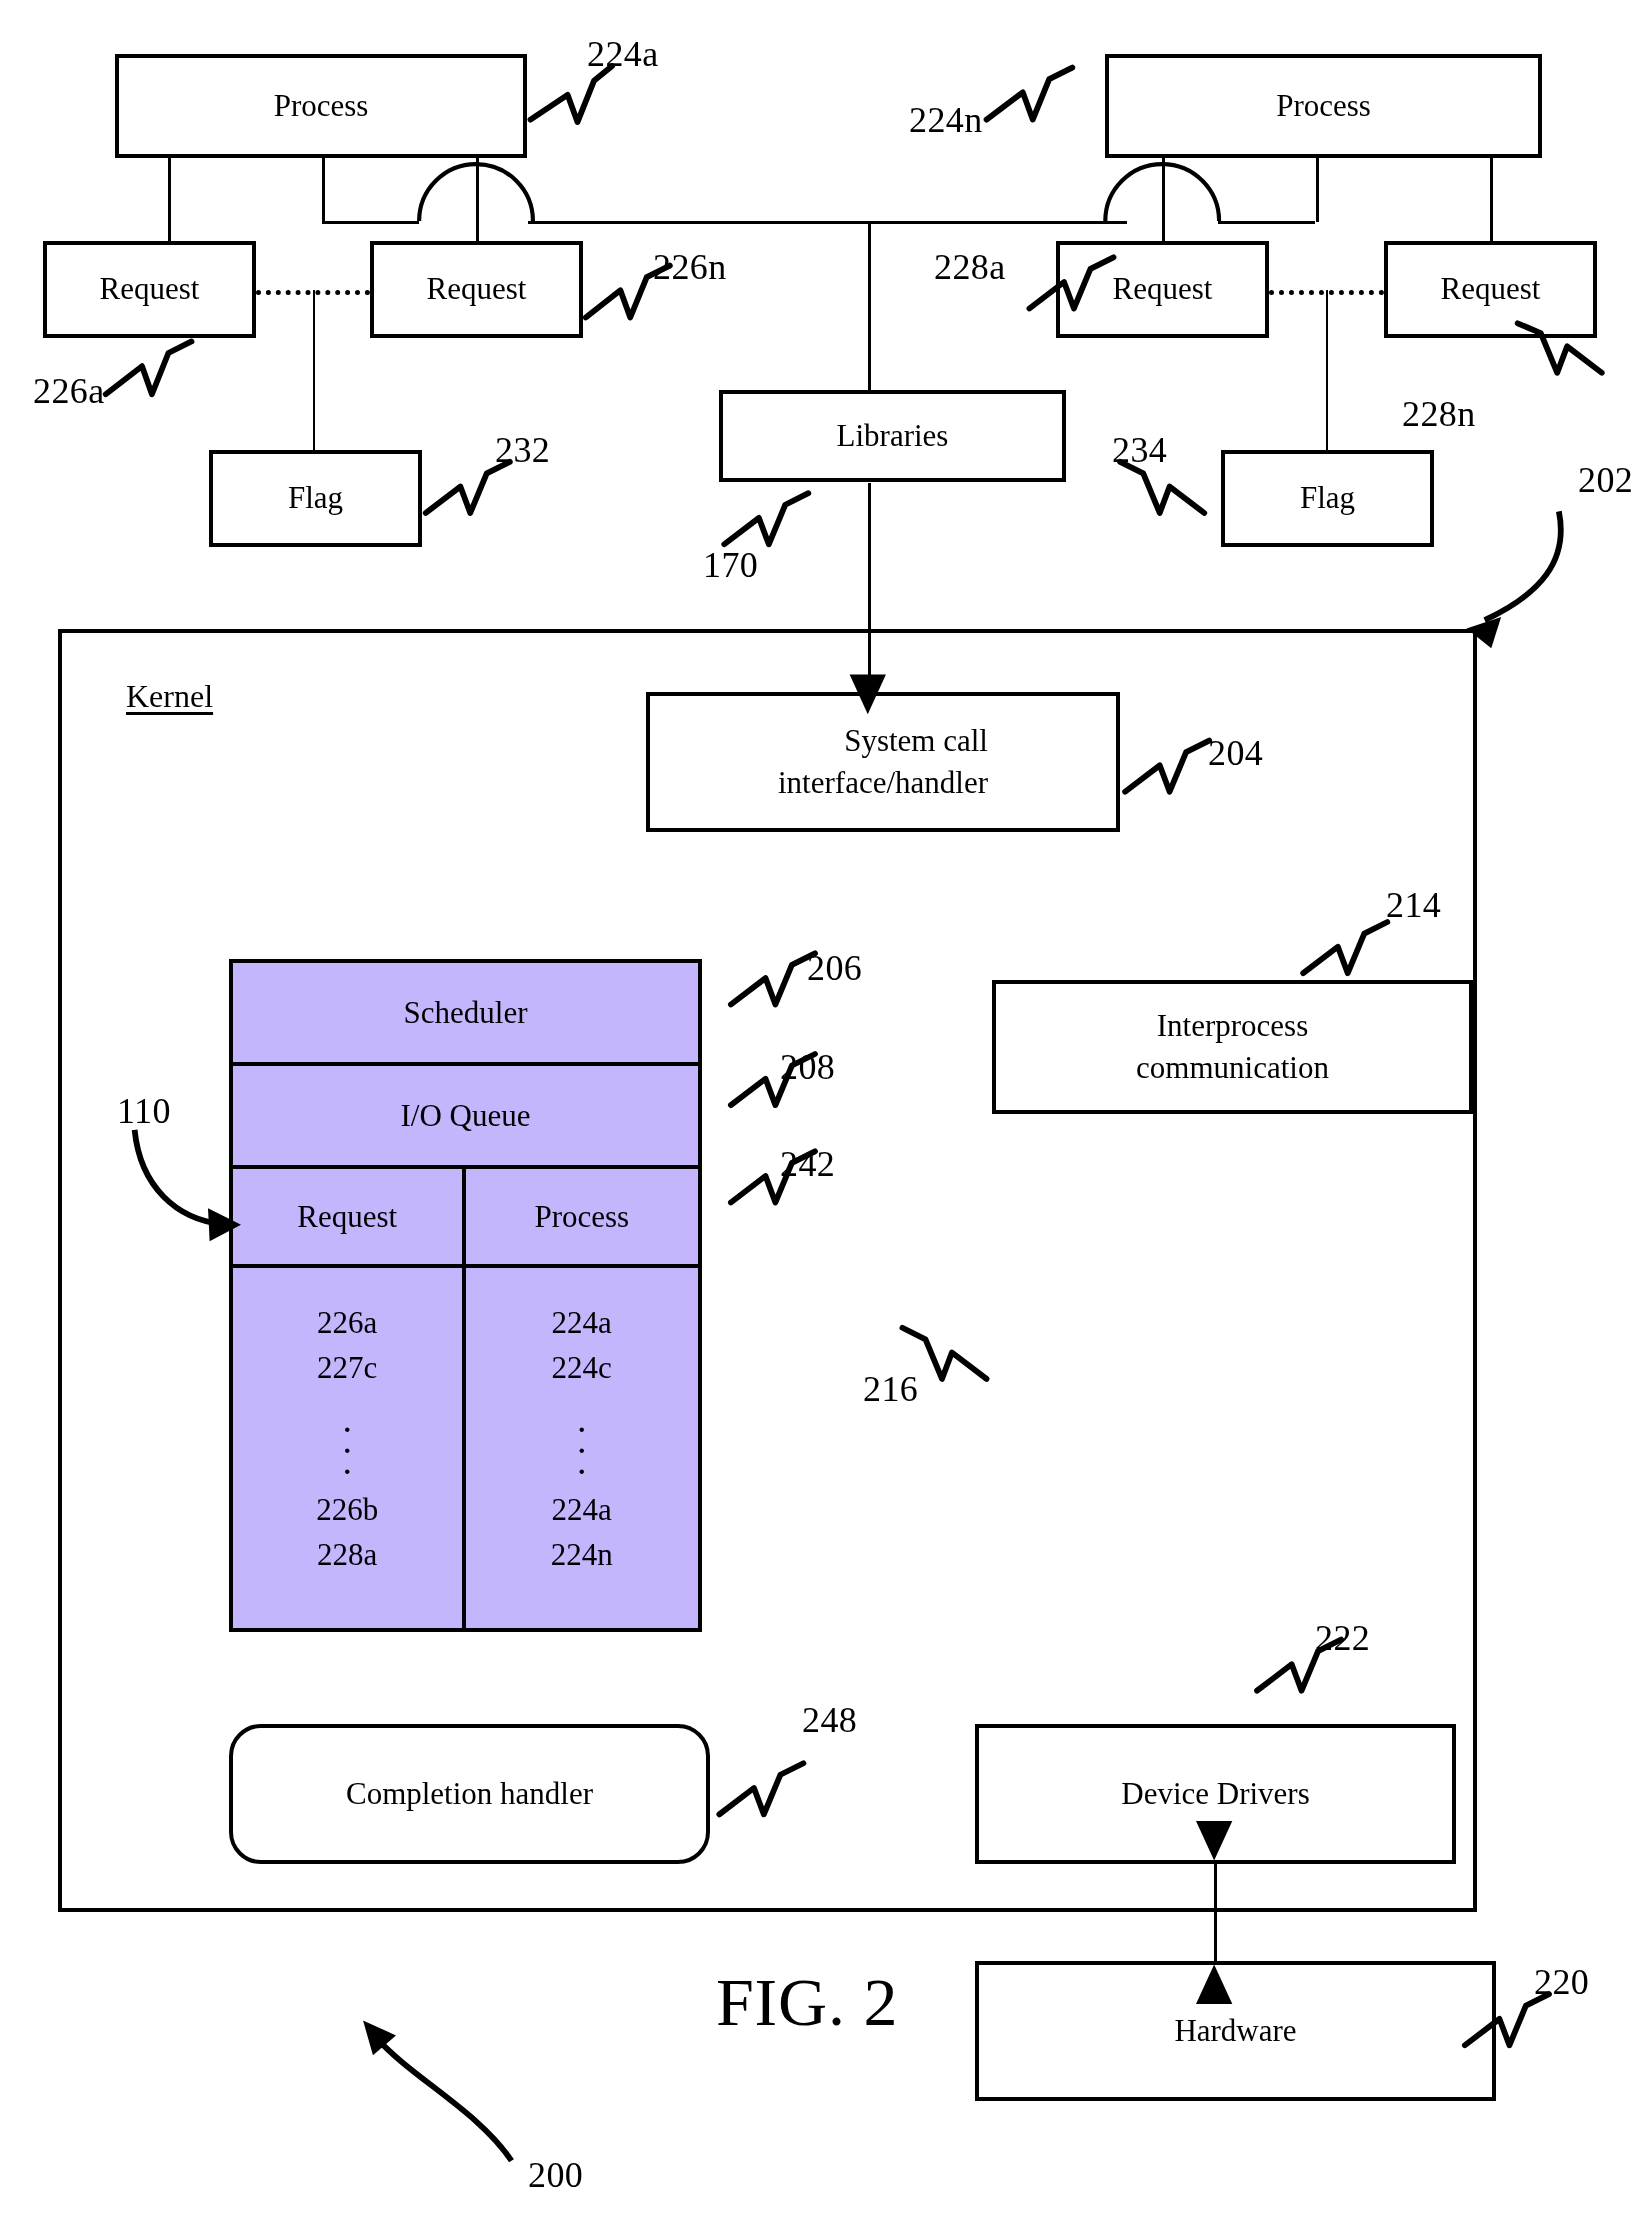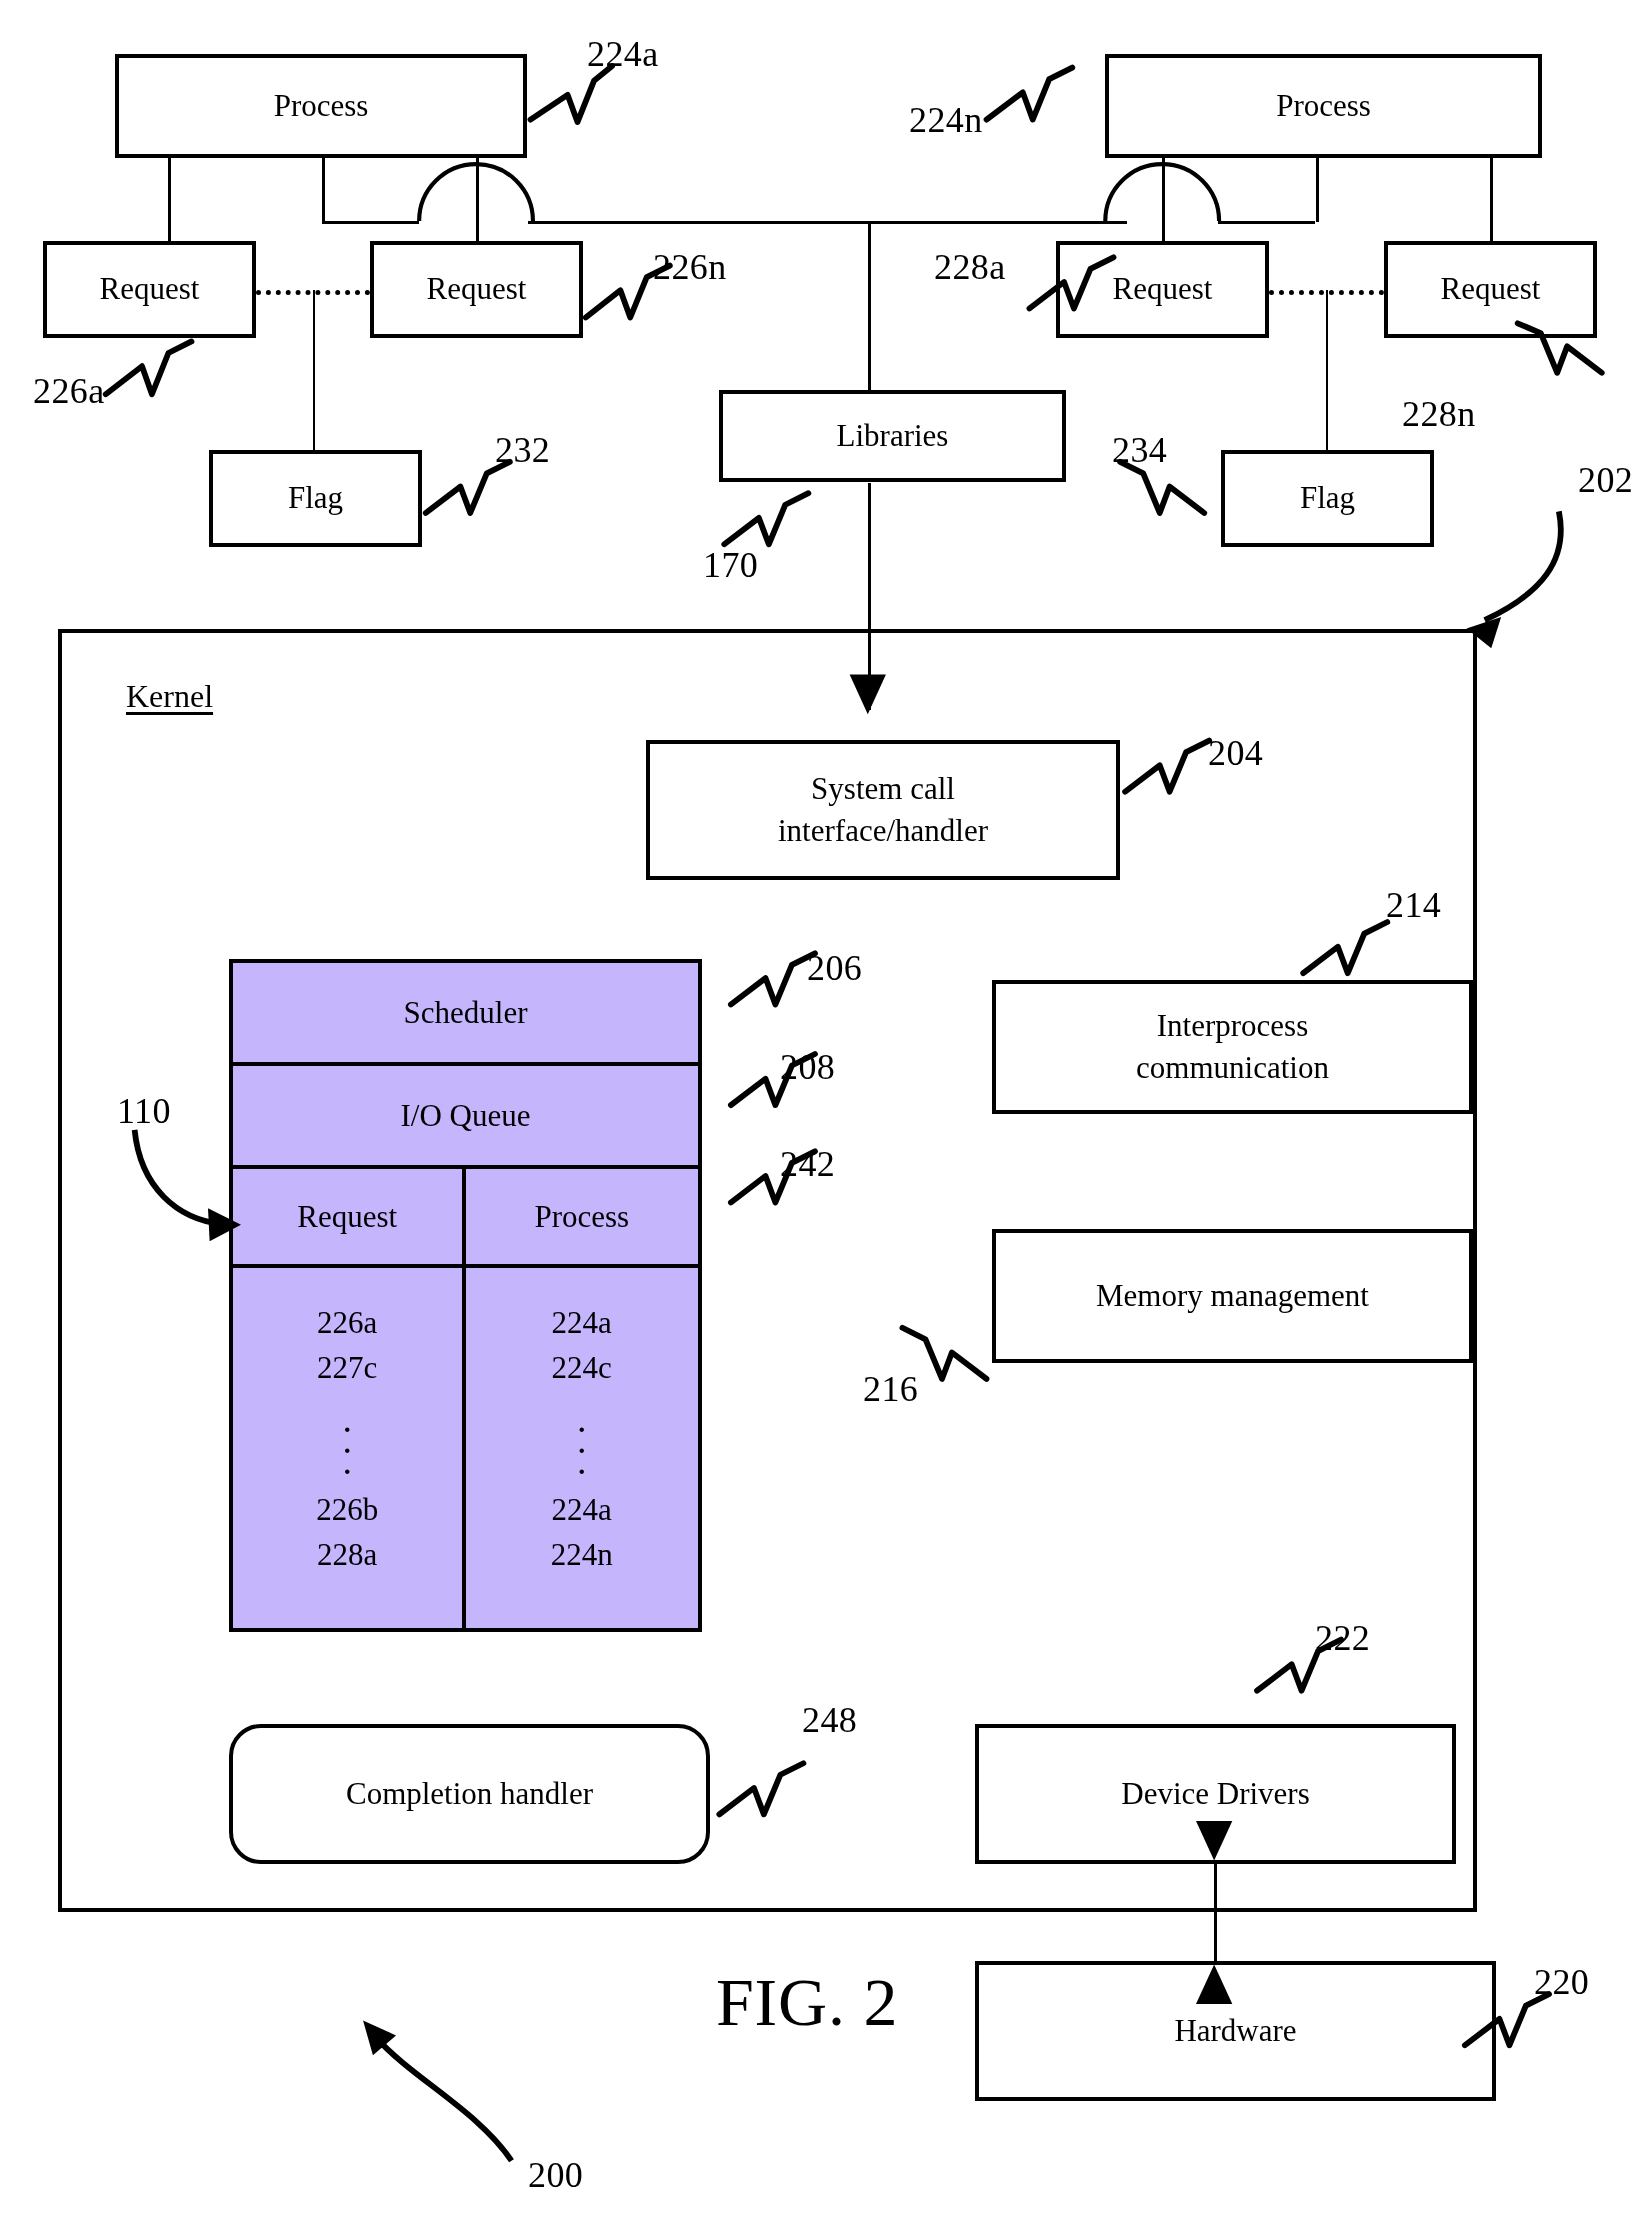--- a/index.html
+++ b/index.html
@@ -198,21 +198,21 @@
   </div>
 
   <div class="box" style="left:1221px; top:450px; width:213px; height:97px;">
     <span>Flag</span>
   </div>
 
   <div class="box" style="left:719px; top:390px; width:347px; height:92px;">
     <span>Libraries</span>
   </div>
 
-  <div class="box two-line" style="left:646px; top:740px; width:474px; height:140px;">
+  <div class="box two-line" style="left:646px; top:692px; width:474px; height:140px;text-align:right;">
     <div>
       <div>System call</div>
       <div>interface/handler</div>
     </div>
   </div>
 
   <div id="sched-stack">
     <div class="stack-row">
       <span>Scheduler</span>
     </div>
@@ -251,23 +251,20 @@
     </div>
   </div>
 
   <div class="box two-line" style="left:992px; top:980px; width:481px; height:134px;">
     <div>
       <div>Interprocess</div>
       <div>communication</div>
     </div>
   </div>
 
-  <div class="box" style="left:992px; top:1229px; width:481px; height:134px;">
-    <span>Memory management</span>
-  </div>
 
   <div class="box" style="left:229px; top:1724px; width:481px; height:140px;border-radius:32px;">
     <span>Completion handler</span>
   </div>
 
   <div class="box" style="left:975px; top:1724px; width:481px; height:140px;">
     <span>Device Drivers</span>
   </div>
 
   <div class="box" style="left:975px; top:1961px; width:521px; height:140px;">

